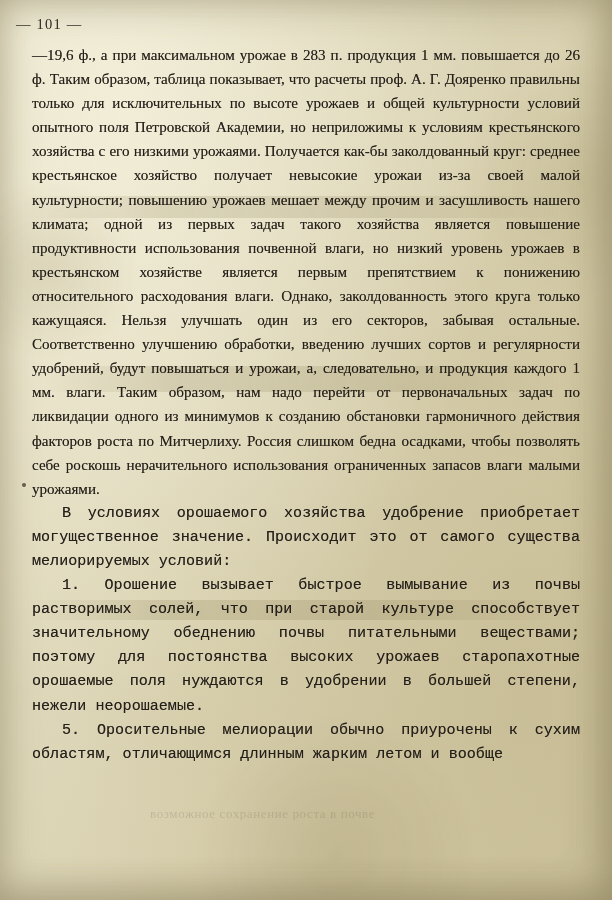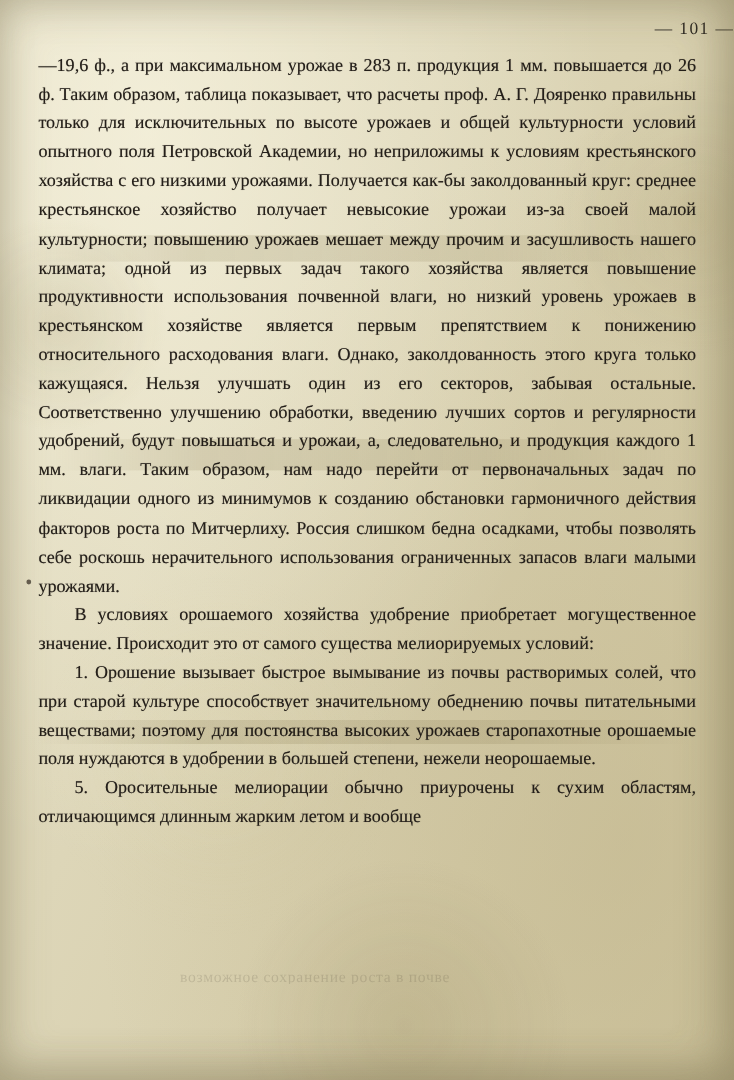--- a/index.html
+++ b/index.html
@@ -44,21 +44,21 @@
     box-shadow:
       inset 0 0 42px rgba(120,108,72,0.30),
       inset -14px 0 38px rgba(110,98,64,0.20),
       inset 0 -12px 30px rgba(110,98,64,0.18);
   }
   .page-number {
     position: absolute;
     top: 16px;
     left: 16px;
     right: 0;
-    text-align: right;
+    text-align: left;
     font-size: 14.5px;
     letter-spacing: 1.2px;
     color: #2b2721;
     font-family: "Liberation Serif", serif;
   }
   .body-text {
     position: absolute;
     top: 43px;
     left: 32px;
     width: 548px;
@@ -69,20 +69,21 @@
     text-justify: inter-word;
     font-family: "Liberation Serif", serif;
     text-shadow: 0 0 0.6px rgba(40,34,26,0.55);
   }
   .body-text p {
     margin: 0 0 0px 0;
     text-indent: 0;
   }
   .body-text p.indent {
     text-indent: 30px;
+    font-family: Liberation Mono, monospace;
   }
   .body-text p.dash {
     text-indent: 0;
   }
   
   .smudge {
     position: absolute;
     pointer-events: none;
     background: linear-gradient(90deg, rgba(150,140,102,0) 0%, rgba(150,140,102,0.20) 25%, rgba(150,140,102,0.16) 70%, rgba(150,140,102,0) 100%);
     mix-blend-mode: multiply;

